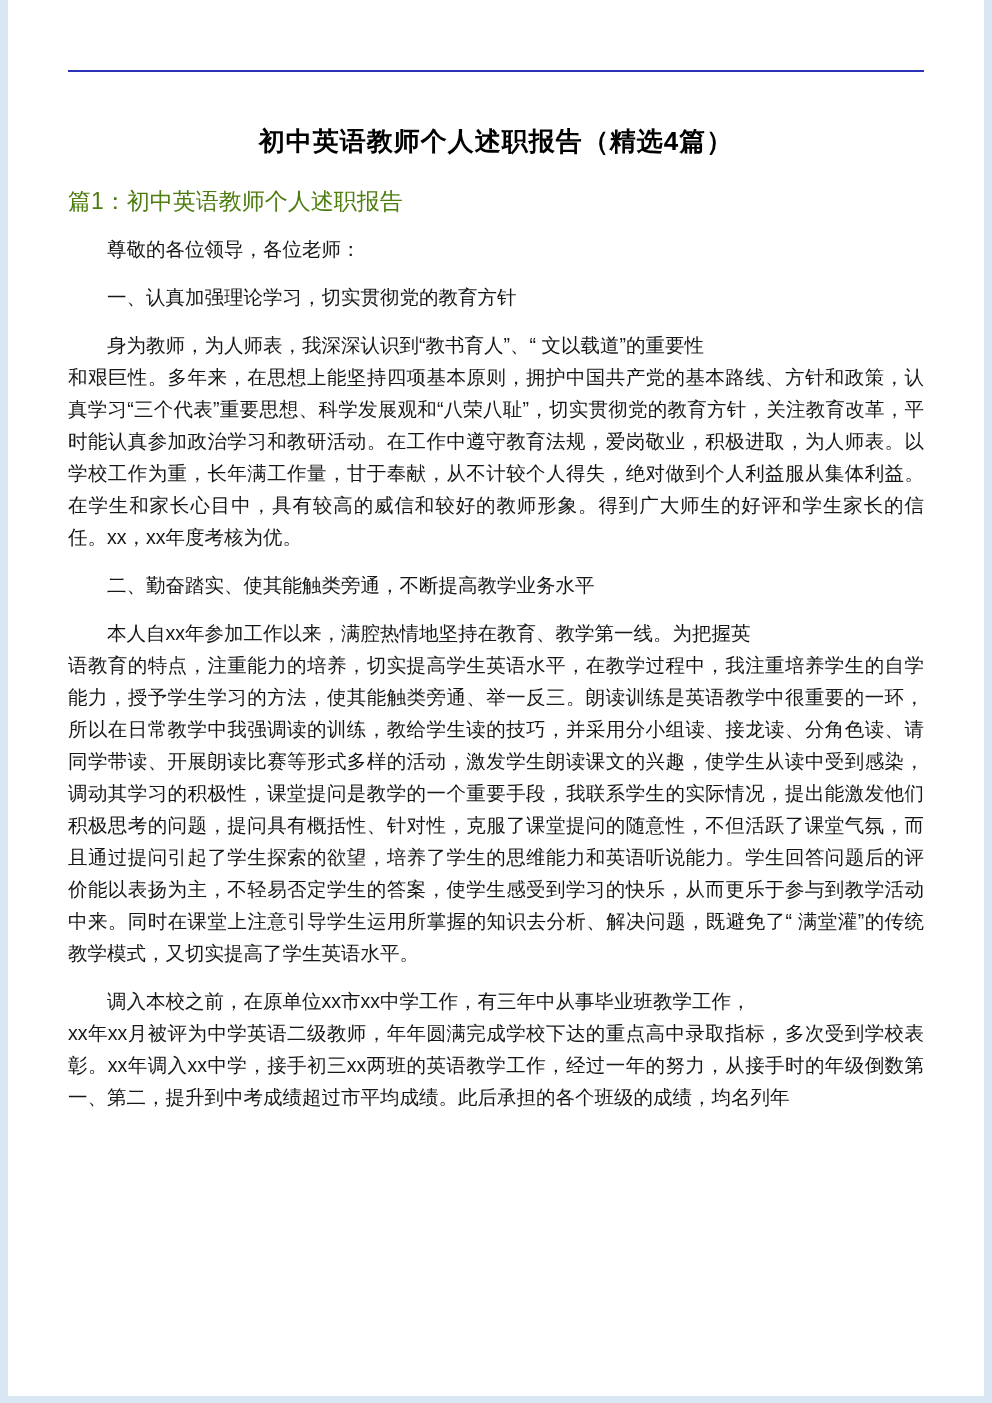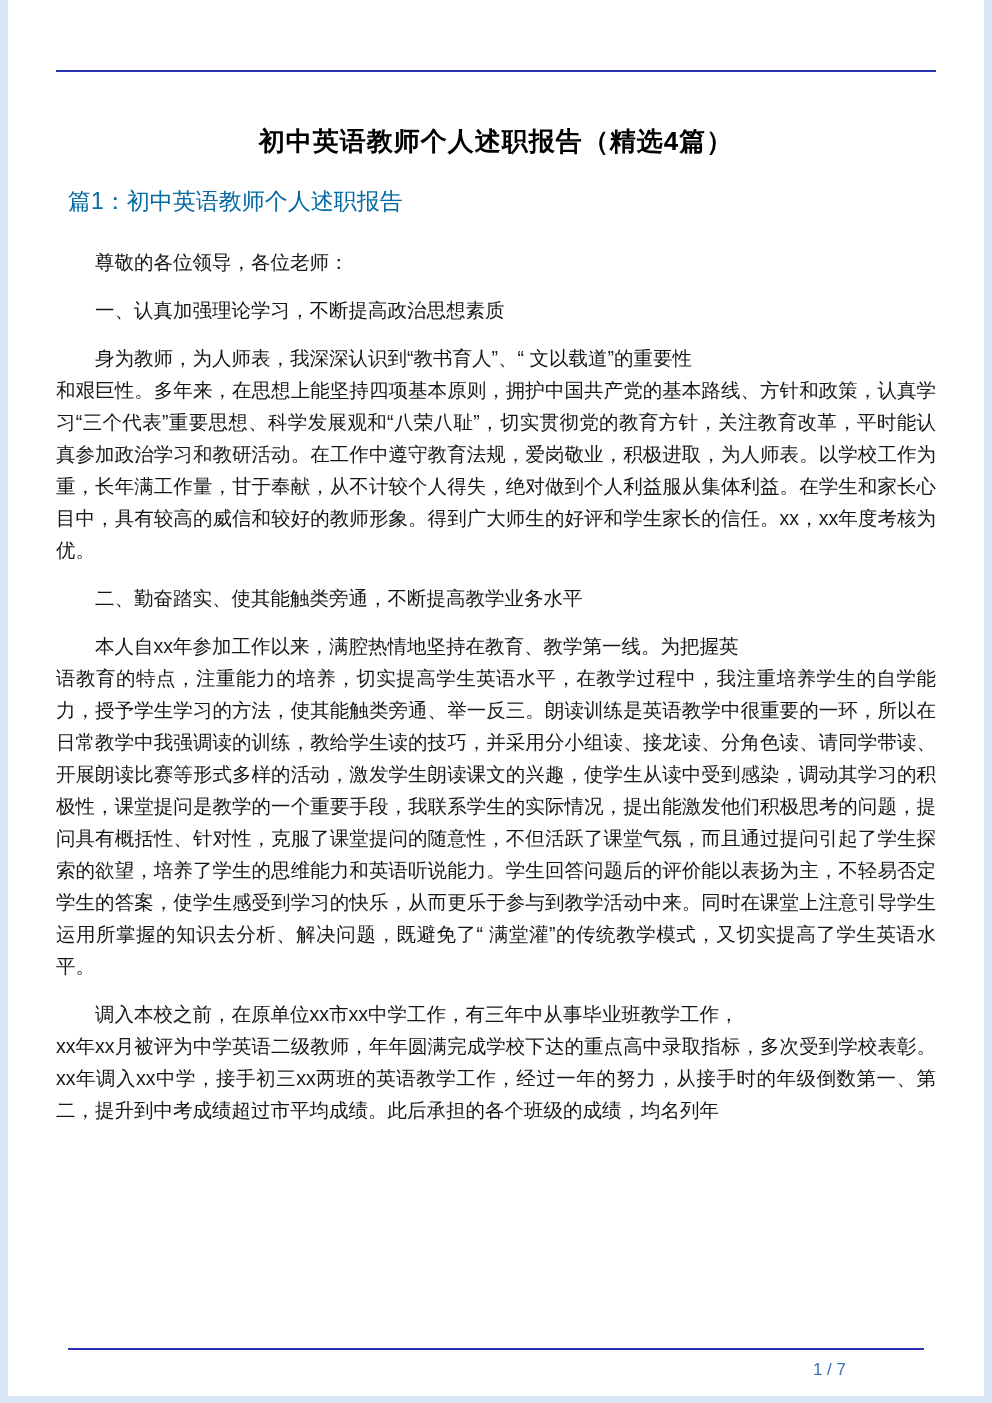--- a/index.html
+++ b/index.html
@@ -18,55 +18,55 @@
   }
   .page {
     position: absolute;
     left: 8px;
     top: 0;
     width: 976px;
     height: 1396px;
     background: #ffffff;
   }
   .content {
-    padding: 0 48px;
+    padding: 0 60px;
   }
   .top-rule {
     border: none;
     border-top: 2px solid #2c31b8;
     margin: 70px 0 0 0;
   }
   .doc-title {
     margin: 52px 0 0 0;
     font-size: 26px;
     line-height: 34px;
     font-weight: 700;
     color: #000000;
     text-align: center;
     letter-spacing: 1px;
   }
   .section-heading {
-    margin: 28px 0 0 12px;
+    margin: 28px 0 0 0;
     font-size: 23px;
     line-height: 30px;
     font-weight: 500;
-    color: #0369a1;
+    color: #4d7c0f;
   }
   .para {
     margin: 0 0 16px 0;
     font-size: 19.5px;
     line-height: 32px;
     color: #171717;
     text-align: justify;
     text-indent: 2em;
     white-space: pre-wrap;
     word-break: break-all;
   }
   .para.first {
-    margin-top: 30px;
+    margin-top: 17px;
   }
   .page-footer {
     position: absolute;
     left: 60px;
     right: 60px;
     bottom: 16px;
   }
   .footer-rule {
     border: none;
     border-top: 2px solid #2c31b8;
@@ -90,33 +90,29 @@
       <hr class="top-rule">
 
       <h1 class="doc-title">初中英语教师个人述职报告（精选4篇）</h1>
 
       <h2 class="section-heading">篇1：初中英语教师个人述职报告</h2>
 
       <p class="para first">尊敬的各位领导，各位老师：</p>
 
 
 
-      <p class="para">一、认真加强理论学习，不断提高政治思想素质</p>
+      <p class="para">一、认真加强理论学习，切实贯彻党的教育方针</p>
 
       <p class="para">身为教师，为人师表，我深深认识到“教书育人”、“ 文以载道”的重要性
 和艰巨性。多年来，在思想上能坚持四项基本原则，拥护中国共产党的基本路线、方针和政策，认真学习“三个代表”重要思想、科学发展观和“八荣八耻”，切实贯彻党的教育方针，关注教育改革，平时能认真参加政治学习和教研活动。在工作中遵守教育法规，爱岗敬业，积极进取，为人师表。以学校工作为重，长年满工作量，甘于奉献，从不计较个人得失，绝对做到个人利益服从集体利益。在学生和家长心目中，具有较高的威信和较好的教师形象。得到广大师生的好评和学生家长的信任。xx，xx年度考核为优。</p>
 
       <p class="para">二、勤奋踏实、使其能触类旁通，不断提高教学业务水平</p>
 
       <p class="para">本人自xx年参加工作以来，满腔热情地坚持在教育、教学第一线。为把握英
 语教育的特点，注重能力的培养，切实提高学生英语水平，在教学过程中，我注重培养学生的自学能力，授予学生学习的方法，使其能触类旁通、举一反三。朗读训练是英语教学中很重要的一环，所以在日常教学中我强调读的训练，教给学生读的技巧，并采用分小组读、接龙读、分角色读、请同学带读、开展朗读比赛等形式多样的活动，激发学生朗读课文的兴趣，使学生从读中受到感染，调动其学习的积极性，课堂提问是教学的一个重要手段，我联系学生的实际情况，提出能激发他们积极思考的问题，提问具有概括性、针对性，克服了课堂提问的随意性，不但活跃了课堂气氛，而且通过提问引起了学生探索的欲望，培养了学生的思维能力和英语听说能力。学生回答问题后的评价能以表扬为主，不轻易否定学生的答案，使学生感受到学习的快乐，从而更乐于参与到教学活动中来。同时在课堂上注意引导学生运用所掌握的知识去分析、解决问题，既避免了“ 满堂灌”的传统教学模式，又切实提高了学生英语水平。</p>
 
       <p class="para">调入本校之前，在原单位xx市xx中学工作，有三年中从事毕业班教学工作，
 xx年xx月被评为中学英语二级教师，年年圆满完成学校下达的重点高中录取指标，多次受到学校表彰。xx年调入xx中学，接手初三xx两班的英语教学工作，经过一年的努力，从接手时的年级倒数第一、第二，提升到中考成绩超过市平均成绩。此后承担的各个班级的成绩，均名列年</p>
 
     </div>
 
-    <div class="page-footer">
-      <hr class="footer-rule">
-      <div class="page-number">1 / 7</div>
-    </div>
   </div>
 </div>
 
 </body></html>

